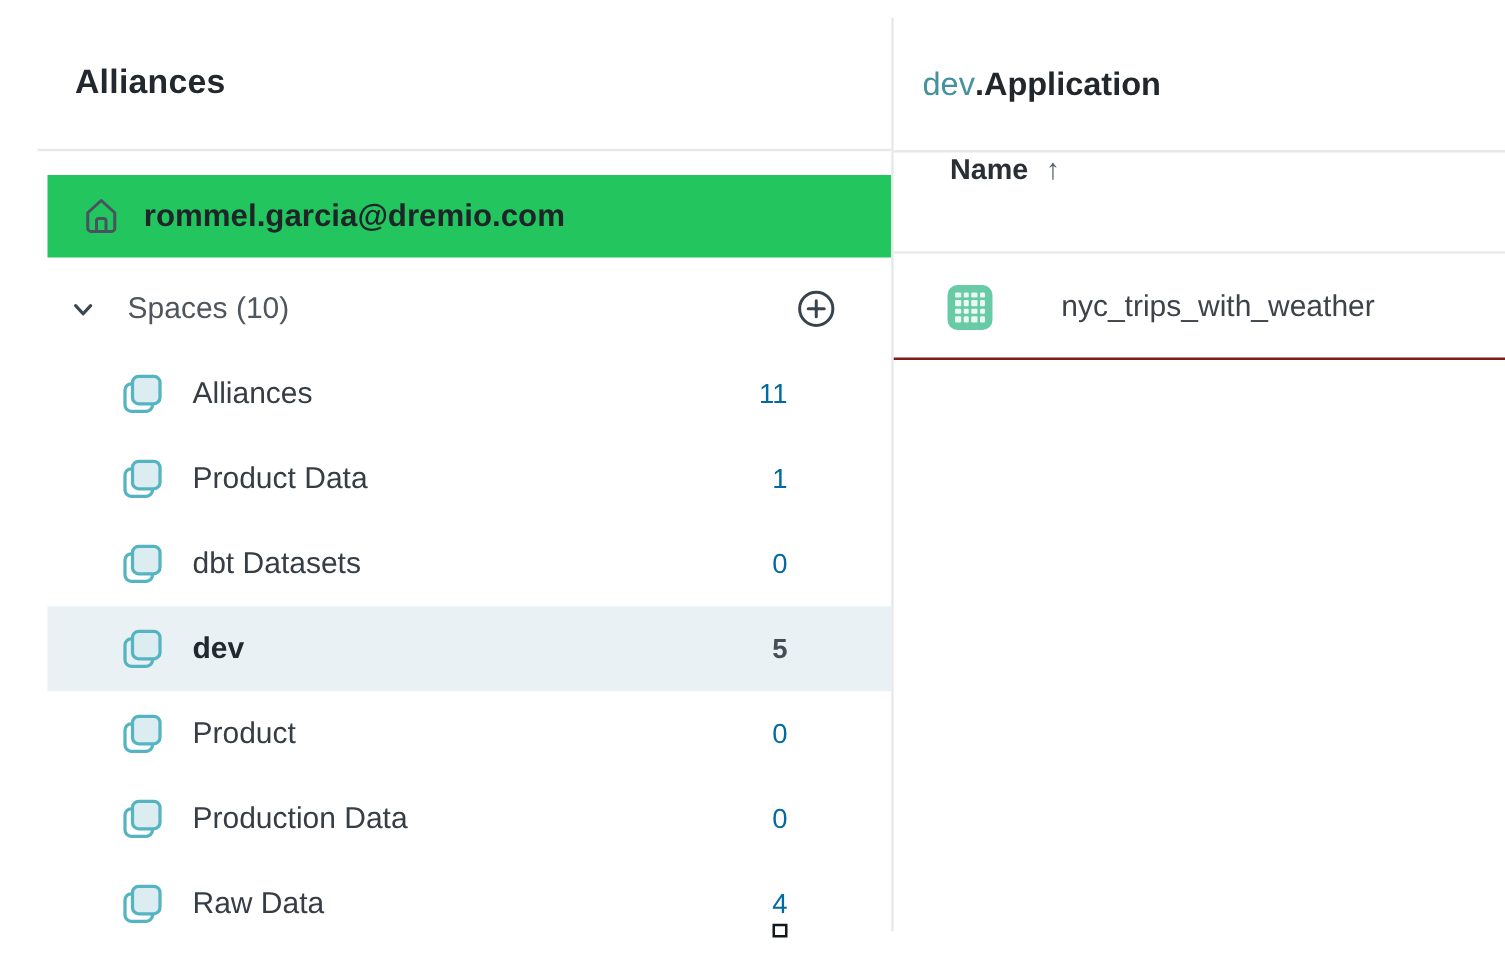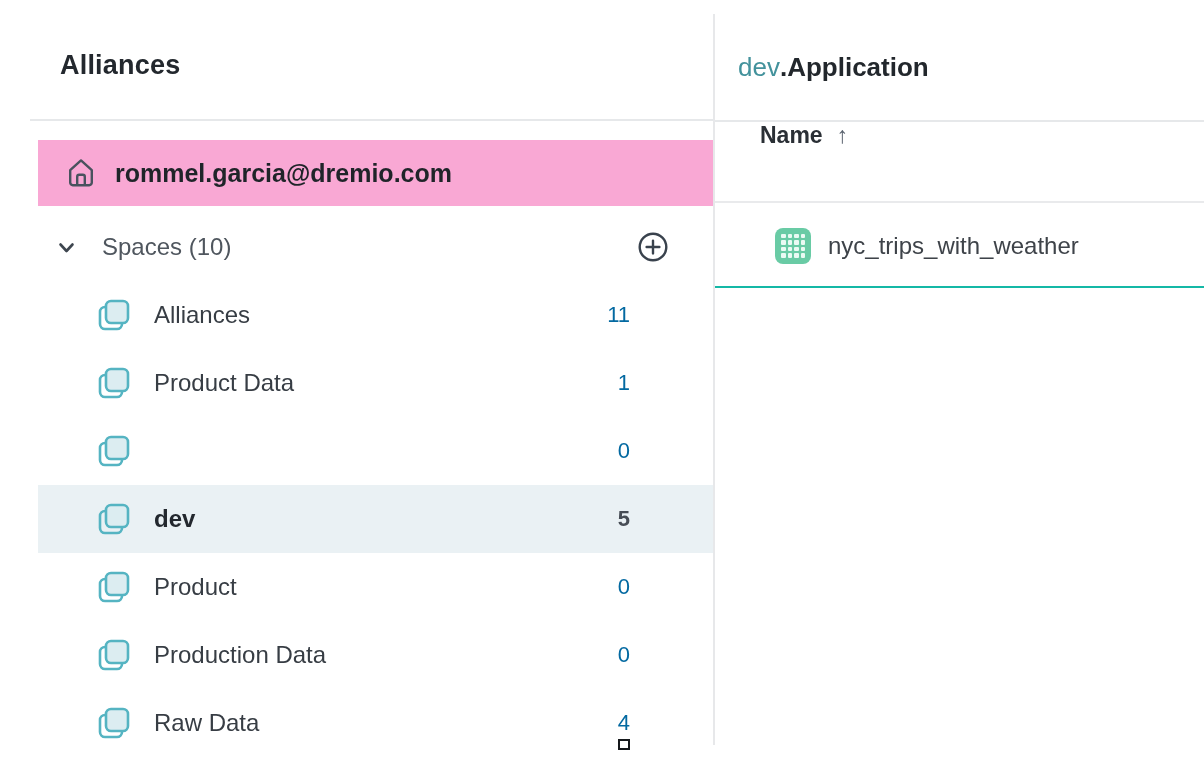--- a/index.html
+++ b/index.html
@@ -42,21 +42,21 @@
     background: #e6e8ea;
   }
 
   .sidebar-rows {
     position: absolute;
     left: 38px; top: 140px;
     width: 675px;
   }
   .home-row {
     height: 66px;
-    background: #f9a8d4;
+    background: #22c55e;
     display: flex;
     align-items: center;
     padding-left: 25px;
     cursor: pointer;
   }
   .home-row .label {
     margin-left: 16px;
     font-size: 25px;
     font-weight: 700;
     color: #1f2429;
@@ -165,23 +165,24 @@
     font-size: 23px;
     font-weight: 500;
     color: #59626e;
   }
   .data-row {
     position: absolute;
     left: 0; top: 205px;
     width: 489px; height: 83px;
     display: flex;
     align-items: center;
-    padding-left: 60px;
-    border-bottom: 2px solid #14b8a6;
-    cursor: pointer;
+    padding-left: 43px;
+    border-bottom: 2px solid #7f1d1d;
+    cursor: pointer;
+    gap: 38px;
   }
   .dataset-icon {
     width: 36px; height: 36px;
     flex: 0 0 36px;
     background: #69cba5;
     border-radius: 8px;
     display: grid;
     grid-template-columns: repeat(4, 1fr);
     grid-template-rows: repeat(4, 1fr);
     gap: 2px;
@@ -256,20 +257,21 @@
       <span class="count">1</span>
     </div>
 
     <div class="space-item">
       <span class="space-icon">
         <svg width="34" height="34" viewBox="0 0 34 34" fill="none">
           <rect x="3" y="9" width="22" height="22" rx="5" stroke="#55b4c2" stroke-width="2.6"></rect>
           <rect x="9" y="3" width="22" height="22" rx="5" fill="#dcedf1" stroke="#55b4c2" stroke-width="2.6"></rect>
         </svg>
       </span>
+      <span class="label">dbt Datasets</span>
       <span class="count">0</span>
     </div>
 
     <div class="space-item selected">
       <span class="space-icon">
         <svg width="34" height="34" viewBox="0 0 34 34" fill="none">
           <rect x="3" y="9" width="22" height="22" rx="5" stroke="#55b4c2" stroke-width="2.6"></rect>
           <rect x="9" y="3" width="22" height="22" rx="5" fill="#dcedf1" stroke="#55b4c2" stroke-width="2.6"></rect>
         </svg>
       </span>

